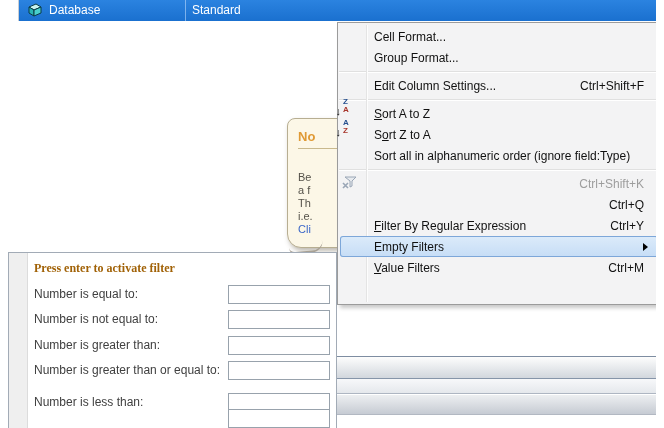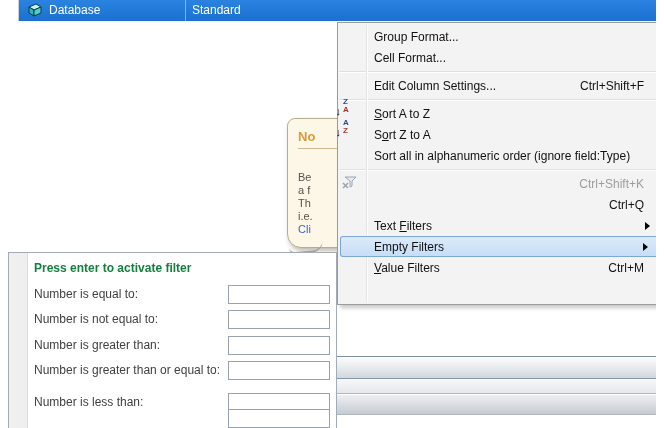--- a/index.html
+++ b/index.html
@@ -77,21 +77,21 @@
   .band1{height:23px; border-top:1px solid #7e8da1; border-bottom:1px solid #8695a9;
     background:linear-gradient(#fdfdfd,#d2d7dd); box-sizing:border-box;}
   .band2{height:15px; border-bottom:1px solid #aeb6c2; background:linear-gradient(#f7f8fa,#e5e8ec); box-sizing:border-box;}
   .band3{margin-top:1px; height:20px; border-bottom:1px solid #b2b8c2;
     background:linear-gradient(#edeff1,#c6cbd3); box-sizing:border-box;}
   
   .fpanel{position:absolute; left:8px; top:252px; width:329px; height:176px; z-index:5;
     background:#ffffff; border:1px solid #a2abb6; border-bottom:none; box-sizing:border-box;}
   .fgutter{position:absolute; left:0; top:0; bottom:0; width:18px; background:#efefef;
     border-right:1px solid #dcdcdc;}
-  .ftitle{position:absolute; left:25px; top:8px; font-weight:bold; color:#15803d;}
+  .ftitle{position:absolute; left:25px; top:8px; font-weight:bold; color:#a16207;font-family:Liberation Serif, serif;}
   .frow{position:absolute; left:25px; right:5px; height:19px;}
   .frow .flabel{line-height:19px; color:#404040;}
   .frow input{position:absolute; right:1px; top:0; width:102px; height:19px; box-sizing:border-box;
     border:1px solid #98a2ac; background:#ffffff; font-family:"Liberation Sans",sans-serif;
     font-size:12px; padding:1px 3px;}
   u{text-decoration:underline;}
 </style>
 </head>
 <body>
 
@@ -199,24 +199,24 @@
         <div class="frow" style="top: 83px;"><span class="flabel">Number is greater than:</span><input type="text" value="" style=""></div>
         <div class="frow" style="top: 108px;"><span class="flabel">Number is greater than or equal to:</span><input type="text" value="" style=""></div>
         <div class="frow" style="top: 140px;"><span class="flabel">Number is less than:</span><input type="text" value="" style=""></div>
         <div class="frow" style="top: 156px;"><input type="text" value="" style=""></div>
       </div>
   </div>
 
   <div class="menu">
     <div id="menu-items">
         <div class="mi">
+          <span class="lbl">Cell Format...</span>
+        </div>
+        <div class="mi">
           <span class="lbl">Group Format...</span>
-        </div>
-        <div class="mi">
-          <span class="lbl">Cell Format...</span>
         </div>
         <div class="sep"></div>
         <div class="mi">
           <span class="lbl">Edit Column Settings...</span>
           <span class="sc">Ctrl+Shift+F</span>
         </div>
         <div class="sep"></div>
         <div class="mi">
           <span class="gic"><span class="sic"><span class="t">A</span><span class="b">Z</span><span class="ar">↓</span></span></span>
           <span class="lbl"><u>S</u>ort A to Z</span>
@@ -233,22 +233,22 @@
           <span class="gic"><svg width="15" height="13" viewBox="0 0 15 13">
               <polygon points="3,1 14,1 10,5 10,10 8,11 8,5" fill="#e7eaee" stroke="#9aa6b6"></polygon>
               <path d="M1 7 L6 12 M6 7 L1 12" stroke="#9aa6b6" stroke-width="1.6"></path>
             </svg></span>
           <span class="sc">Ctrl+Shift+K</span>
         </div>
         <div class="mi">
           <span class="sc">Ctrl+Q</span>
         </div>
         <div class="mi">
-          <span class="lbl">Text <u>F</u>ilters</span>
-          <span class="sub"></span>
+          <span class="lbl"><u>F</u>ilter By Regular Expression</span>
+          <span class="sc">Ctrl+Y</span>
         </div>
         <div class="mi hl">
           <span class="lbl">Empty Filters</span>
           <span class="sub"></span>
         </div>
         <div class="mi">
           <span class="lbl"><u>V</u>alue Filters</span>
           <span class="sc">Ctrl+M</span>
         </div>
       </div>

